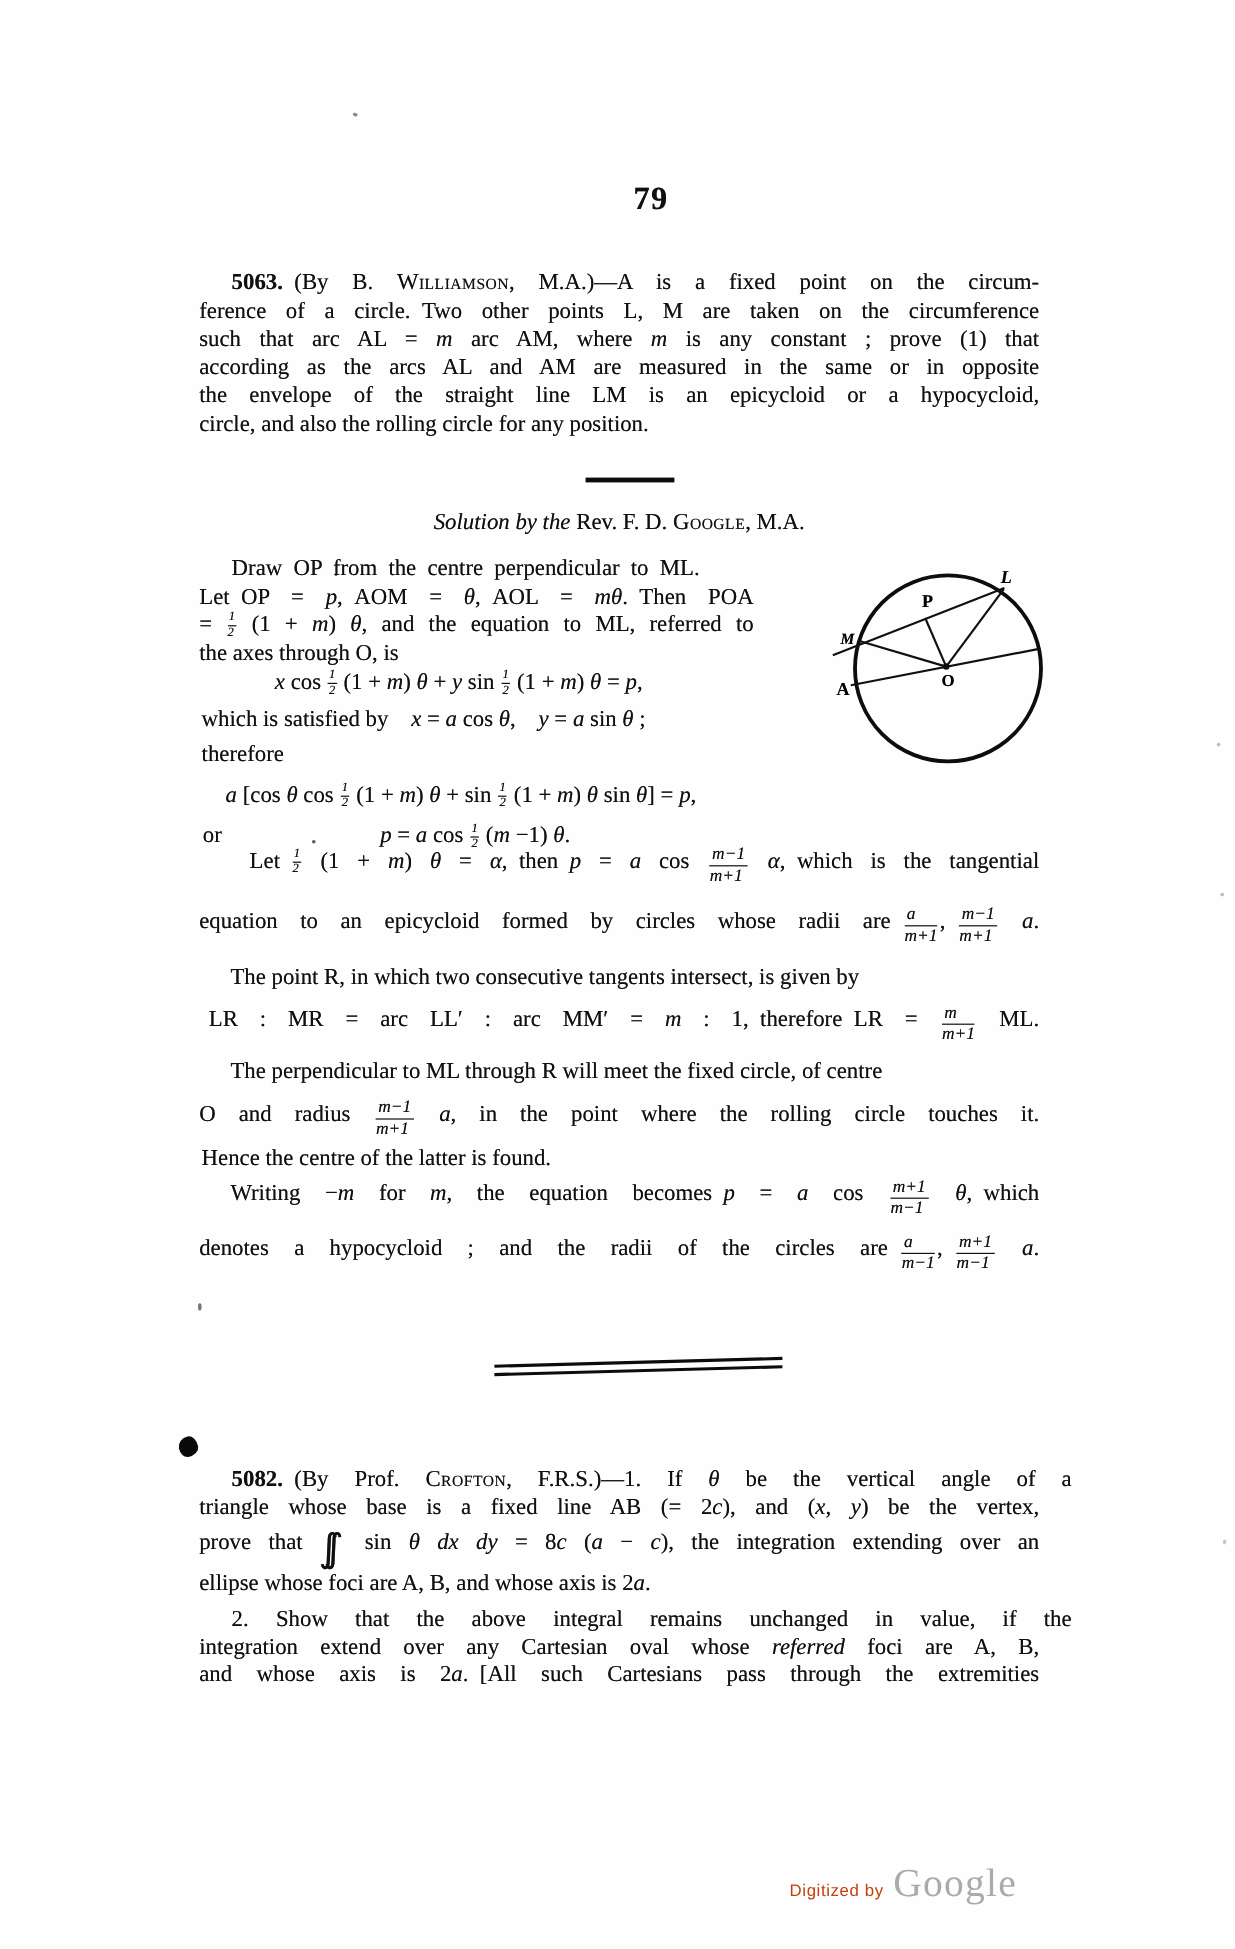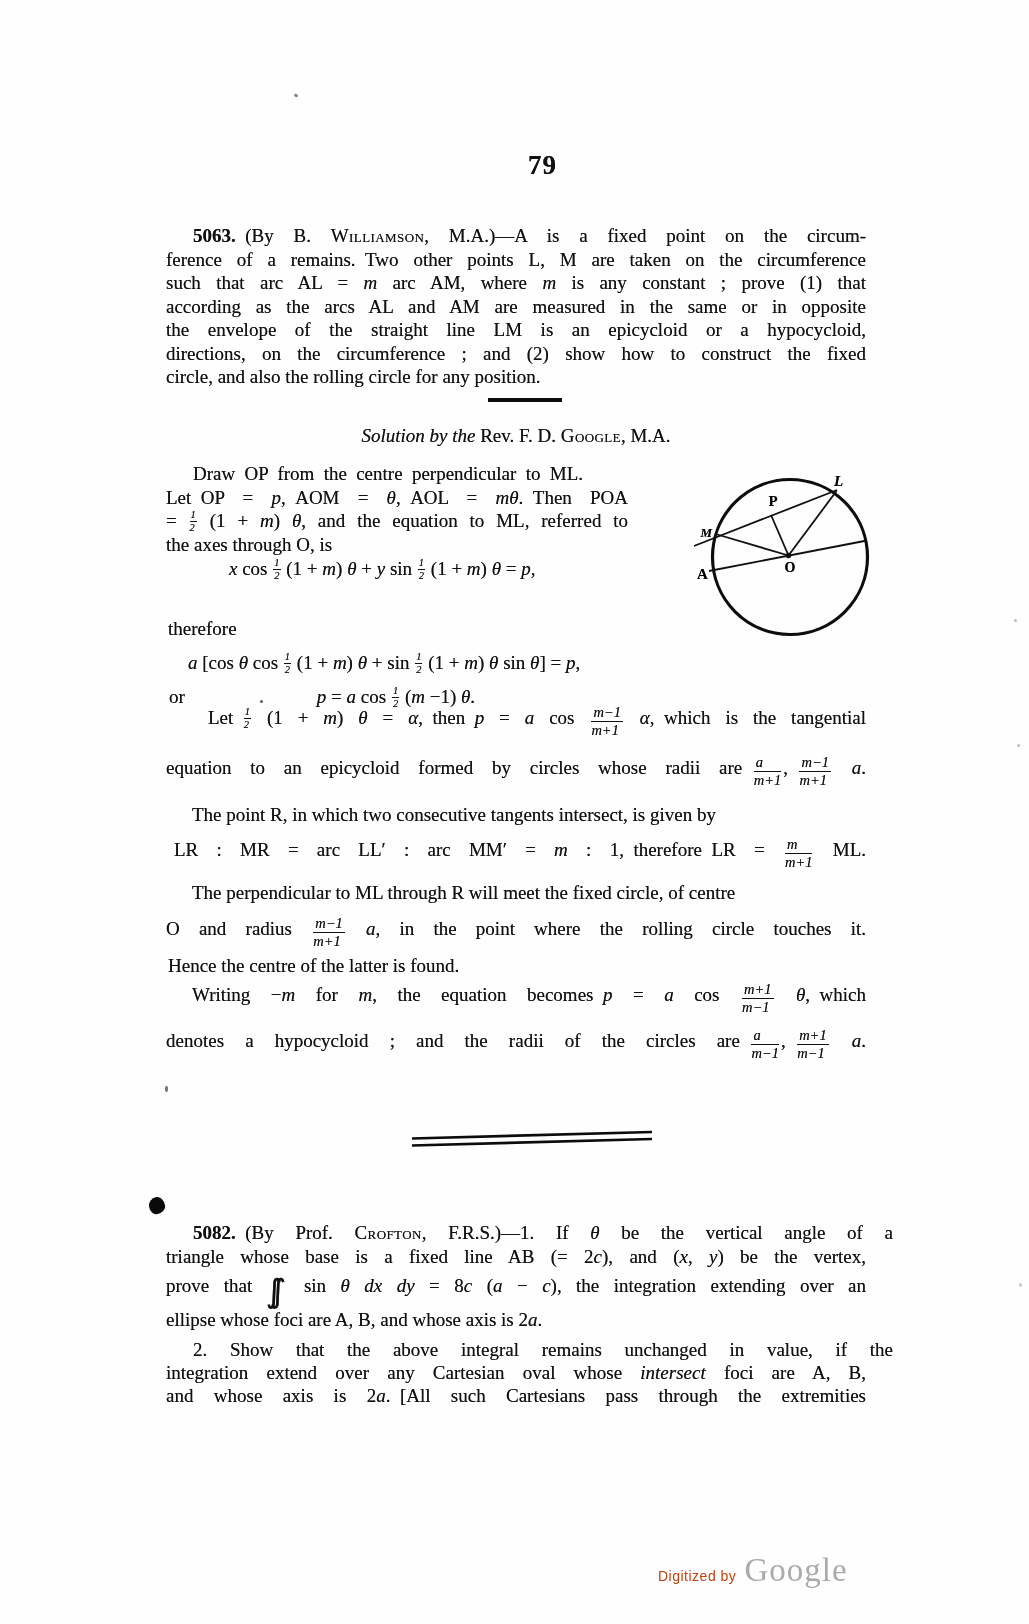--- a/index.html
+++ b/index.html
@@ -49,25 +49,24 @@
   <div class="speck" style="left:294px;top:94px;width:4px;height:3px;transform:rotate(20deg);"></div>
   <div class="speck" style="left:279px;top:478px;width:2px;height:2px;background:#555;"></div>
   <div class="speck" style="left:260px;top:700px;width:3px;height:3px;background:#5a5a5a;"></div>
   <div class="speck" style="left:165px;top:1086px;width:3px;height:6px;background:#777;border-radius:40%;"></div>
   <div class="speck" style="left:1014px;top:619px;width:3px;height:3px;background:#bbb;"></div>
   <div class="speck" style="left:1017px;top:744px;width:3px;height:3px;background:#bbb;"></div>
   <div class="speck" style="left:1019px;top:1283px;width:3px;height:4px;background:#c8c8c8;"></div>
 
   <div class="line blocklines" style="left:166px;top:224px;width:700px;">
     <div class="bl j ind"><span class="b">5063.</span> (By B. <span class="sc">Williamson</span>, M.A.)—A is a fixed point on the circum-</div>
-    <div class="bl j">ference of a remains. Two other points L, M are taken on the circumference</div>
+    <div class="bl j">ference of a circle. Two other points L, M are taken on the circumference</div>
     <div class="bl j">such that arc AL = <span class="i">m</span> arc AM, where <span class="i">m</span> is any constant ; prove (1) that</div>
     <div class="bl j">according as the arcs AL and AM are measured in the same or in opposite</div>
     <div class="bl j">the envelope of the straight line LM is an epicycloid or a hypocycloid,</div>
-    <div class="bl j">directions, on the circumference ; and (2) show how to construct the fixed</div>
     <div class="bl">circle, and also the rolling circle for any position.</div>
   </div>
 
   <div class="rule1"></div>
 
   <div class="line c" style="left:166px;top:424px;width:700px;"><span class="i">Solution by the</span> Rev. F. D. <span class="sc">Google</span>, M.A.</div>
 
   <div class="line blocklines" style="left:166px;top:462px;width:462px;line-height:23px;">
     <div class="bl j ind" style="width:390px;">Draw OP from the centre perpendicular to ML.</div>
     <div class="bl j">Let OP = <span class="i">p</span>, AOM = <span class="i">θ</span>, AOL = <span class="i">mθ</span>. Then POA</div>
@@ -84,20 +83,21 @@
     <line x1="103.5" y1="105.5" x2="86" y2="65" stroke="#101010" stroke-width="1.8"></line>
     <circle cx="103.5" cy="105.5" r="2.7" fill="#0d0d0d"></circle>
     <text x="149" y="36" font-size="15" font-style="italic">L</text>
     <text x="88" y="56" font-size="15" text-anchor="middle">P</text>
     <text x="27" y="87" font-size="13" text-anchor="end" font-style="italic">M</text>
     <text x="12" y="129" font-size="15">A</text>
     <text x="105" y="122" font-size="14" text-anchor="middle">O</text>
   </svg>
 
   <div class="line" style="left:229px;top:557px;"><span class="i">x</span> cos <span class="frac sm"><span class="fn">1</span><span class="fd">2</span></span> (1 + <span class="i">m</span>) <span class="i">θ</span> + <span class="i">y</span> sin <span class="frac sm"><span class="fn">1</span><span class="fd">2</span></span> (1 + <span class="i">m</span>) <span class="i">θ</span> = <span class="i">p</span>,</div>
+  <div class="line" style="left:168px;top:588px;">which is satisfied by  <span class="i">x</span> = <span class="i">a</span> cos <span class="i">θ</span>,  <span class="i">y</span> = <span class="i">a</span> sin <span class="i">θ</span> ;</div>
   <div class="line" style="left:168px;top:617px;">therefore</div>
   <div class="line" style="left:188px;top:651px;"><span class="i">a</span> [cos <span class="i">θ</span> cos <span class="frac sm"><span class="fn">1</span><span class="fd">2</span></span> (1 + <span class="i">m</span>) <span class="i">θ</span> + sin <span class="frac sm"><span class="fn">1</span><span class="fd">2</span></span> (1 + <span class="i">m</span>) <span class="i">θ</span> sin <span class="i">θ</span>] = <span class="i">p</span>,</div>
   <div class="line" style="left:169px;top:685px;">or<span style="display: inline-block; width: 132px;"></span><span class="i">p</span> = <span class="i">a</span> cos <span class="frac sm"><span class="fn">1</span><span class="fd">2</span></span> (<span class="i">m</span> −1) <span class="i">θ</span>.</div>
   <div class="line j" style="left:208px;top:704px;width:658px;">Let <span class="frac sm"><span class="fn">1</span><span class="fd">2</span></span> (1 + <span class="i">m</span>) <span class="i">θ</span> = <span class="i">α</span>, then <span class="i">p</span> = <span class="i">a</span> cos <span class="frac"><span class="fn">m−1</span><span class="fd">m+1</span></span> <span class="i">α</span>, which is the tangential</div>
   <div class="line j" style="left:166px;top:754px;width:700px;">equation to an epicycloid formed by circles whose radii are <span class="frac"><span class="fn">a</span><span class="fd">m+1</span></span>, <span class="frac"><span class="fn">m−1</span><span class="fd">m+1</span></span> <span class="i">a</span>.</div>
   <div class="line" style="left:192px;top:803px;">The point R, in which two consecutive tangents intersect, is given by</div>
   <div class="line j" style="left:174px;top:836px;width:692px;">LR : MR = arc LL′ : arc MM′ = <span class="i">m</span> : 1, therefore LR = <span class="frac"><span class="fn">m</span><span class="fd">m+1</span></span> ML.</div>
   <div class="line" style="left:192px;top:881px;">The perpendicular to ML through R will meet the fixed circle, of centre</div>
   <div class="line j" style="left:166px;top:915px;width:700px;">O and radius <span class="frac"><span class="fn">m−1</span><span class="fd">m+1</span></span> <span class="i">a</span>, in the point where the rolling circle touches it.</div>
   <div class="line" style="left:168px;top:954px;">Hence the centre of the latter is found.</div>
@@ -109,21 +109,21 @@
     <line x1="4" y1="19.5" x2="244" y2="13" stroke="#0c0c0c" stroke-width="2.6"></line>
   </svg>
 
   <div class="blot"></div>
 
   <div class="line j ind" style="left:166px;top:1221px;width:700px;"><span class="b">5082.</span> (By Prof. <span class="sc">Crofton</span>, F.R.S.)—1. If <span class="i">θ</span> be the vertical angle of a</div>
   <div class="line j" style="left:166px;top:1245px;width:700px;">triangle whose base is a fixed line AB (= 2<span class="i">c</span>), and (<span class="i">x</span>, <span class="i">y</span>) be the vertex,</div>
   <div class="line j" style="left:166px;top:1274px;width:700px;">prove that <span class="iint">∫∫</span> sin <span class="i">θ</span> <span class="i">dx dy</span> = 8<span class="i">c</span> (<span class="i">a</span> − <span class="i">c</span>), the integration extending over an</div>
   <div class="line" style="left:166px;top:1308px;">ellipse whose foci are A, B, and whose axis is 2<span class="i">a</span>.</div>
   <div class="line j ind" style="left:166px;top:1338px;width:700px;">2. Show that the above integral remains unchanged in value, if the</div>
-  <div class="line j" style="left:166px;top:1361px;width:700px;">integration extend over any Cartesian oval whose <span class="i">intersect</span> foci are A, B,</div>
+  <div class="line j" style="left:166px;top:1361px;width:700px;">integration extend over any Cartesian oval whose <span class="i">referred</span> foci are A, B,</div>
   <div class="line j" style="left:166px;top:1384px;width:700px;">and whose axis is 2<span class="i">a</span>. [All such Cartesians pass through the extremities</div>
 
   <div class="footer">
     <span class="digitized">Digitized by</span>
     <span class="glogo">Google</span>
   </div>
 
 </div>
 
 </body></html>

